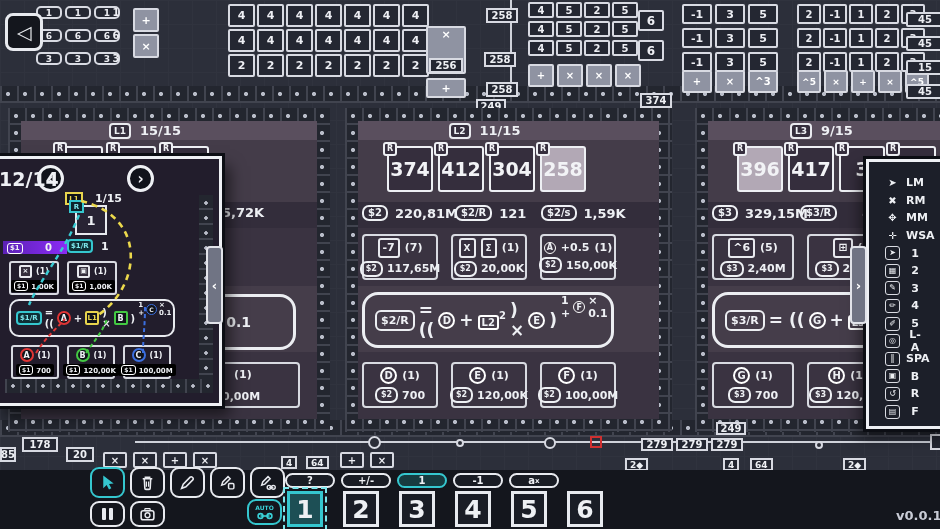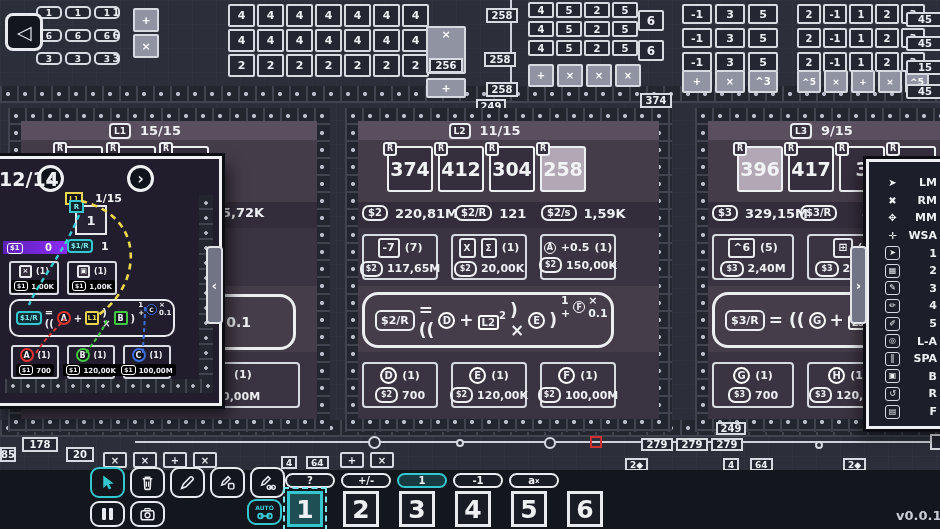--- a/index.html
+++ b/index.html
@@ -63,21 +63,21 @@
 .pmini{border:2px solid #e9eaef;border-radius:2px;width:13px;height:13px;font-size:7px;font-weight:bold;display:flex;align-items:center;justify-content:center;background:#352e3d}
 .pprice{display:flex;gap:3px;align-items:flex-end;background:#000000;border-radius:2px;padding:1px 3px;font-size:7px;font-weight:bold}
 .pbdg{border:1.5px solid #fff;border-radius:3px;font-size:6px;padding:0 2px;line-height:8px}
 .pgen{position:absolute;width:48px;height:34px;border:2px solid #d9dbe2;border-radius:3px;display:flex;flex-direction:column;align-items:center;justify-content:center;gap:2px}
 .ccirc{display:inline-flex;width:14px;height:14px;border-radius:50%;align-items:center;justify-content:center;font-size:8px;font-weight:bold;flex:none;background:#10131a}
 .side-tab{position:absolute;width:17px;height:78px;background:#707484;border:2px solid #e2e4ea;border-radius:4px;color:#fff;display:flex;align-items:center;justify-content:center;font-weight:bold;font-size:13px;z-index:31}
 .overlay{border:3px solid #eef0f4;background:#1c1f29;box-shadow:0 0 0 3px #0c0e14,-6px 8px 14px rgba(0,0,0,.5)}
 .kb-row{display:flex;align-items:center;height:17.6px;gap:6px}
 .kb-icon{width:15px;font-size:10px;text-align:center;flex:none}
 .kb-icon.boxed{border:1.5px solid #d9dbe2;border-radius:3px;height:14px;line-height:11px;font-size:8px}
-.kb-label{flex:1;text-align:right;font-size:11px;font-weight:bold;padding-right:2px}
+.kb-label{flex:1;text-align:center;font-size:11px;font-weight:bold;padding-right:15px}
 .tool{position:absolute;width:35px;height:31px;border:2.5px solid #e8eaef;border-radius:9px;background:#14161d;display:flex;align-items:center;justify-content:center}
 .tool.small{height:26px}
 .tool.active{border-color:#35c7cf}
 .pill{position:absolute;width:50px;height:15px;border:2px solid #e8eaef;border-radius:8px;background:#191c24;display:flex;align-items:center;justify-content:center;font-size:10px;font-weight:bold}
 .pill.active{border-color:#35c7cf;background:#173b40}
 .tile{position:absolute;width:36px;height:36px;border:3px solid #e8eaef;background:#1a1d26;display:flex;align-items:center;justify-content:center;font-size:25px;font-weight:bold}
 .tile.active{border-color:#35c7cf;background:#1d4f55;outline:2px dashed #7ee7ec;outline-offset:2px}
 .pause-bars{display:flex;gap:3px}.pause-bars i{width:4px;height:12px;background:#e8eaef;border-radius:1px}
 </style>
 </head>

